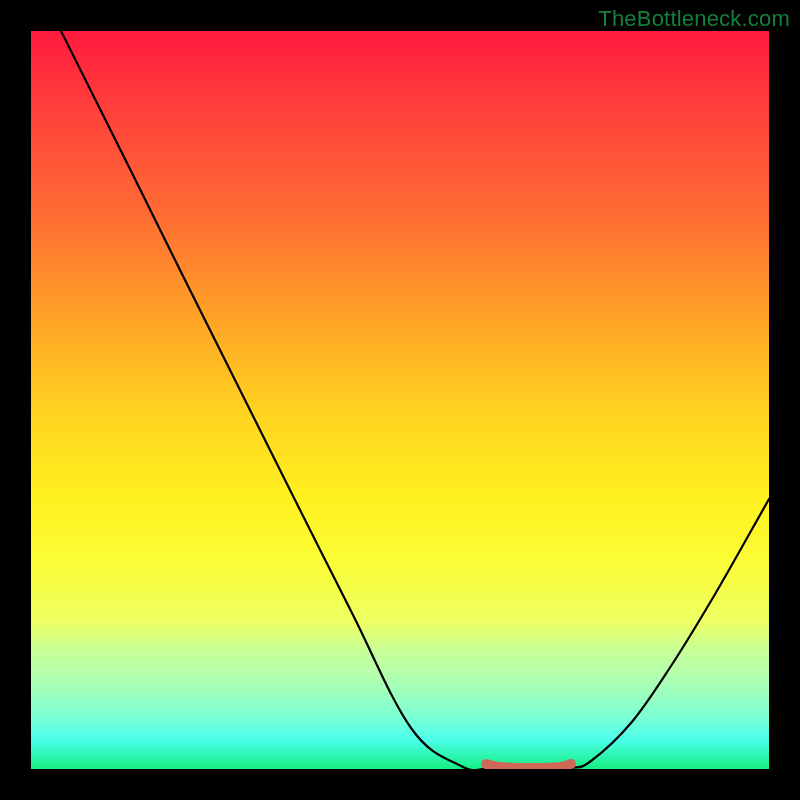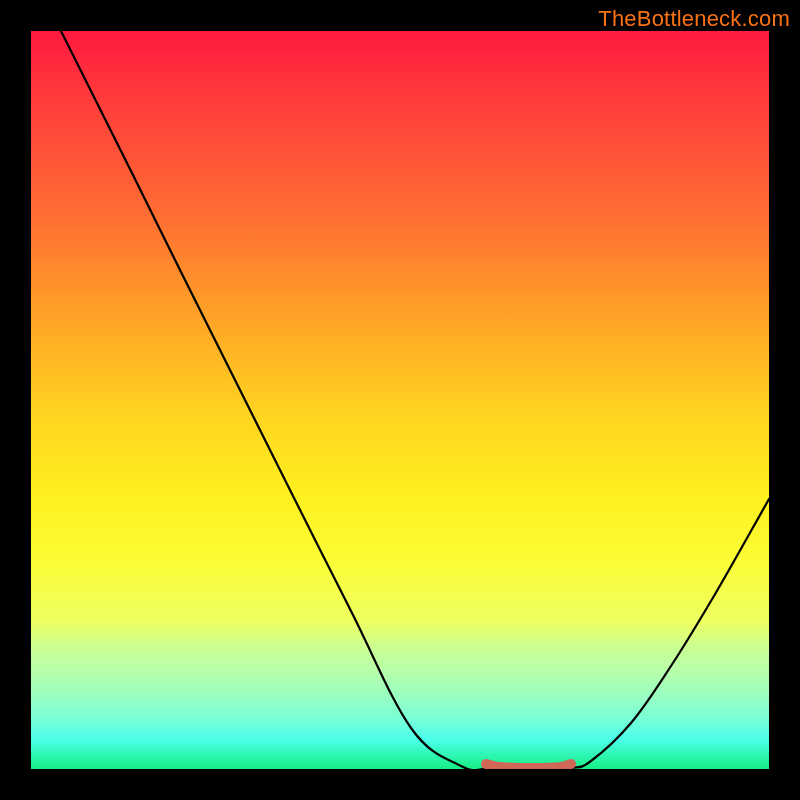--- a/index.html
+++ b/index.html
@@ -43,21 +43,21 @@
     position: absolute;
     left: 31px;
     top: 31px;
     width: 738px;
     height: 738px;
   }
   .watermark {
     position: absolute;
     top: 6px;
     right: 10px;
-    color: #f97316;
+    color: #15803d;
     font-size: 22px;
     font-weight: 500;
     letter-spacing: 0.2px;
   }
 </style>
 </head>
 <body>
 
 <div class="container">
   <div class="plot-area"></div>

